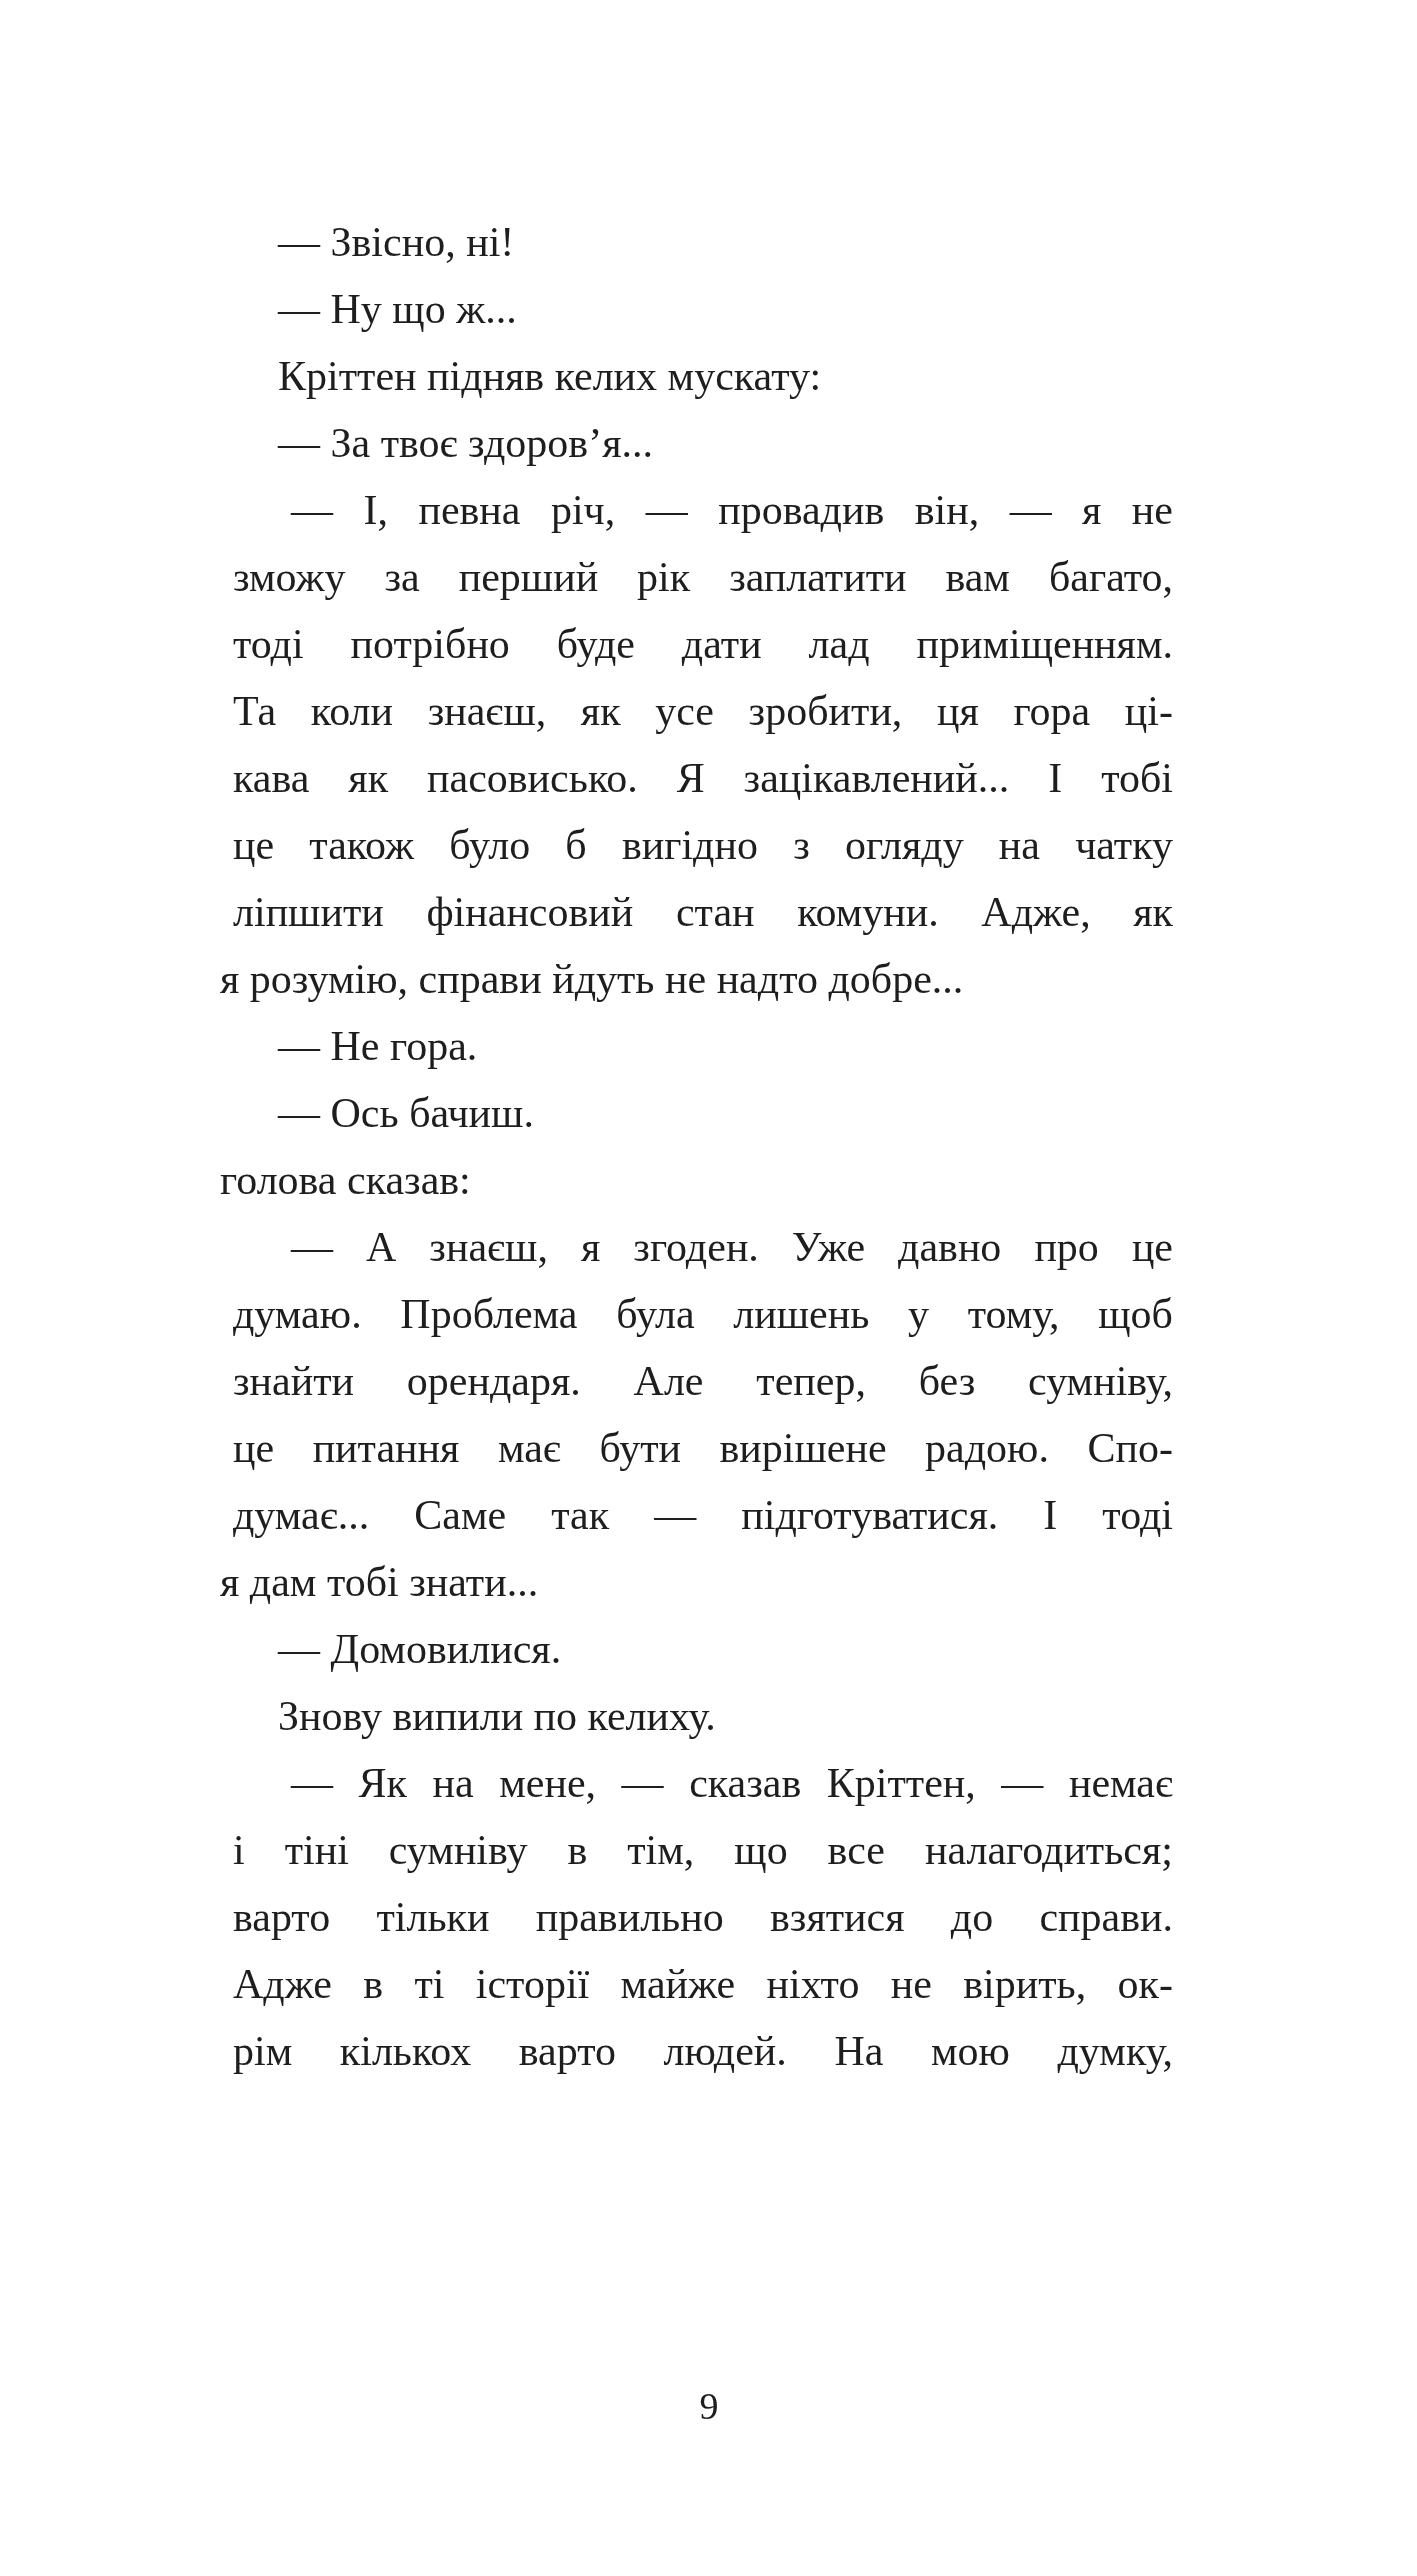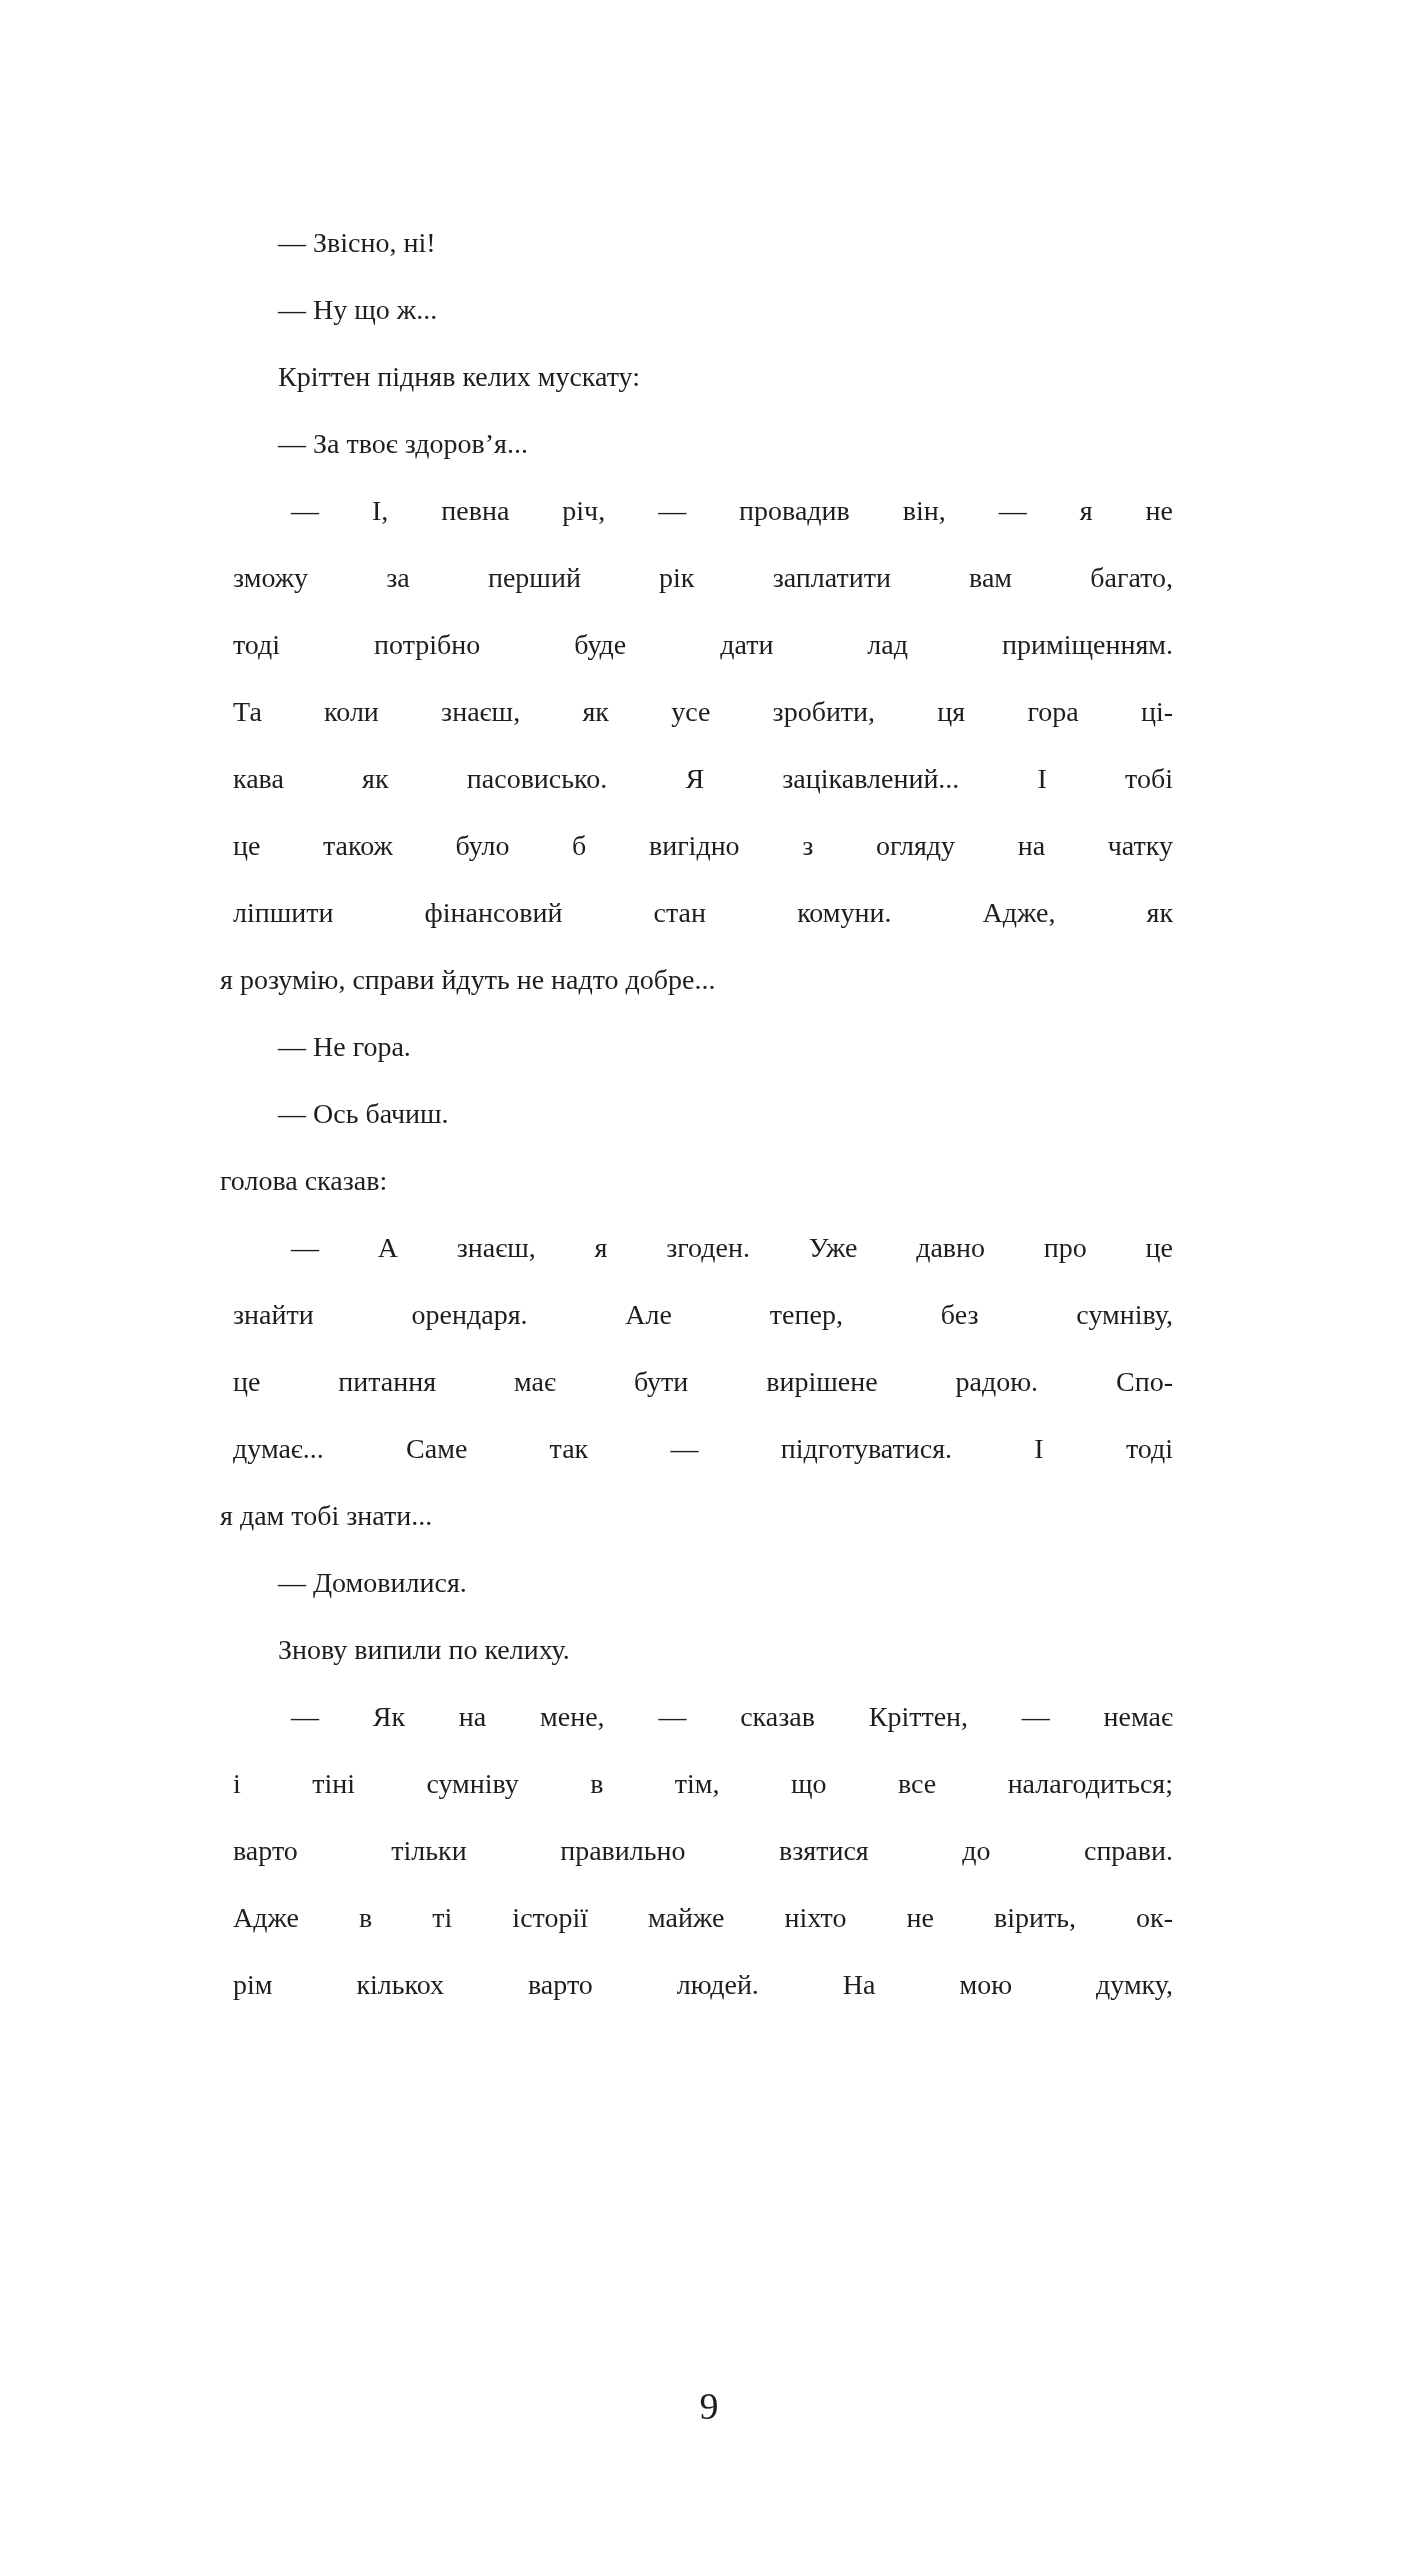--- a/index.html
+++ b/index.html
@@ -1,21 +1,21 @@
 <!DOCTYPE html>
 <html style="font-size:11.8px"><head>
 <meta charset="utf-8">
 <style>
   html, body { margin: 0; padding: 0; background: #ffffff; }
   body { width: 1418px; height: 2576px; position: relative; overflow: hidden; }
   .page { position: absolute; left: 0; top: 0; width: 1418px; height: 2576px; background: #fff; }
   .text-block {
     position: absolute; left: 220px; top: 209px; width: 953px;
     font-family: "Liberation Serif", "DejaVu Serif", serif;
-    font-size: 28px; line-height: 67px; color: #1e1e1e;
+    font-size: 42px; line-height: 67px; color: #1e1e1e;
   }
   .line { display: block; white-space: nowrap; height: 67px; }
   .line.just { text-align: justify; text-align-last: justify; margin-left: 13px; }
   .line.indent { padding-left: 58px; }
   .page-number {
     position: absolute; left: 0; width: 1418px; top: 2384px; text-align: center;
     font-family: "Liberation Serif", "DejaVu Serif", serif; font-size: 38px; color: #1e1e1e;
   }
 </style>
 </head>
@@ -32,20 +32,21 @@
       <span class="line just">тоді потрібно буде дати лад приміщенням.</span>
       <span class="line just">Та коли знаєш, як усе зробити, ця гора ці-</span>
       <span class="line just">кава як пасовисько. Я зацікавлений... І тобі</span>
       <span class="line just">це також було б вигідно з огляду на чатку</span>
       <span class="line just">ліпшити фінансовий стан комуни. Адже, як</span>
       <span class="line">я розумію, справи йдуть не надто добре...</span>
       <span class="line indent">— Не гора.</span>
       <span class="line indent">— Ось бачиш.</span>
       <span class="line">голова сказав:</span>
       <span class="line indent just">— А знаєш, я згоден. Уже давно про це</span>
+      <span class="line just">думаю. Проблема була лишень у тому, щоб</span>
       <span class="line just">знайти орендаря. Але тепер, без сумніву,</span>
       <span class="line just">це питання має бути вирішене радою. Спо-</span>
       <span class="line just">думає... Саме так — підготуватися. І тоді</span>
       <span class="line">я дам тобі знати...</span>
       <span class="line indent">— Домовилися.</span>
       <span class="line indent">Знову випили по келиху.</span>
       <span class="line indent just">— Як на мене, — сказав Кріттен, — немає</span>
       <span class="line just">і тіні сумніву в тім, що все налагодиться;</span>
       <span class="line just">варто тільки правильно взятися до справи.</span>
       <span class="line just">Адже в ті історії майже ніхто не вірить, ок-</span>

